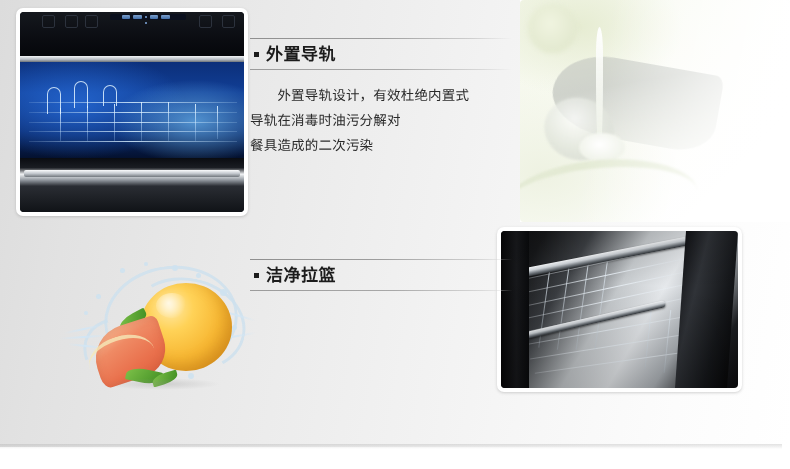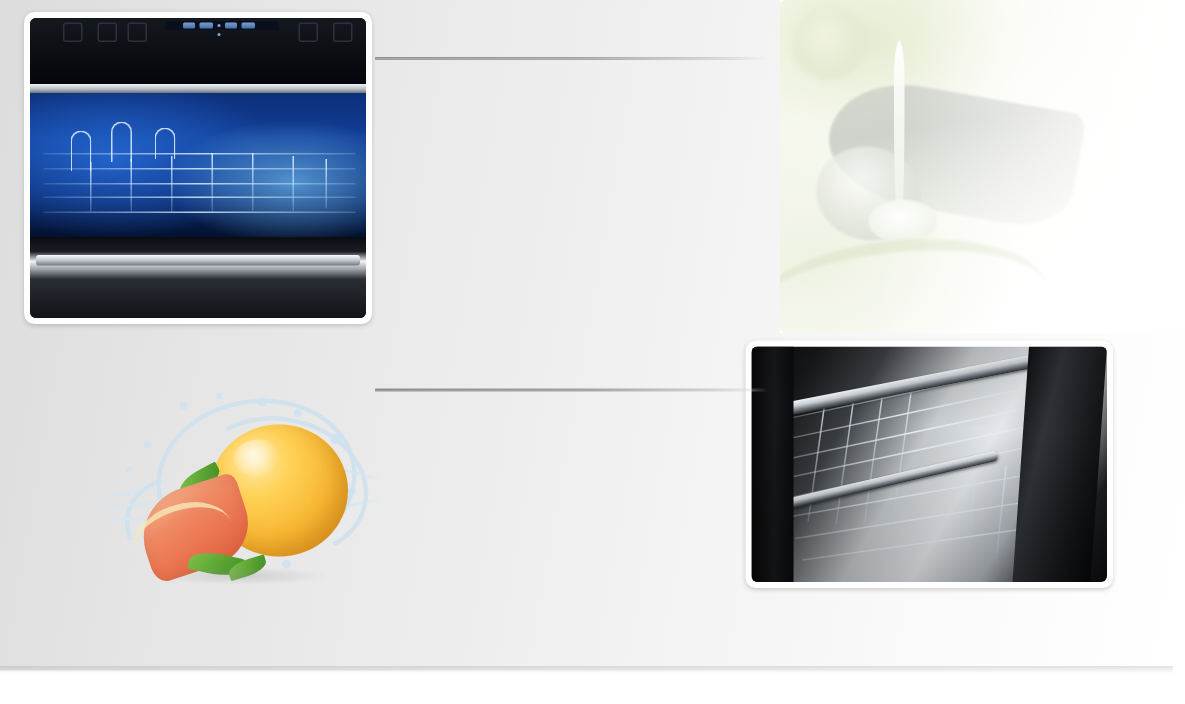--- a/index.html
+++ b/index.html
@@ -496,21 +496,32 @@
       <div class="rack-bar rb2"></div>
 
       <div class="rack-door-left"></div>
       <div class="rack-door-right"></div>
       <div class="rack-shade"></div>
     </div>
   </div>
 
   <div class="textblock" id="text-guide">
     <div class="rule rule-top"></div>
+    <div class="heading">
+      <span class="bullet-square"></span>
+      <span>外置导轨</span>
+    </div>
+    <div class="rule"></div>
+    <div class="body-text">　　外置导轨设计，有效杜绝内置式
+导轨在消毒时油污分解对
+餐具造成的二次污染</div>
+  </div>
+
+  <div class="textblock" id="text-basket">
+    <div class="rule rule-top"></div>
+    <div class="heading">
+      <span class="bullet-square"></span>
+      <span>洁净拉篮</span>
+    </div>
     <div class="rule"></div>
   </div>
 
-  <div class="textblock" id="text-basket">
-    <div class="rule rule-top"></div>
-    <div class="rule"></div>
-  </div>
-
 </div>
 
 </body></html>

